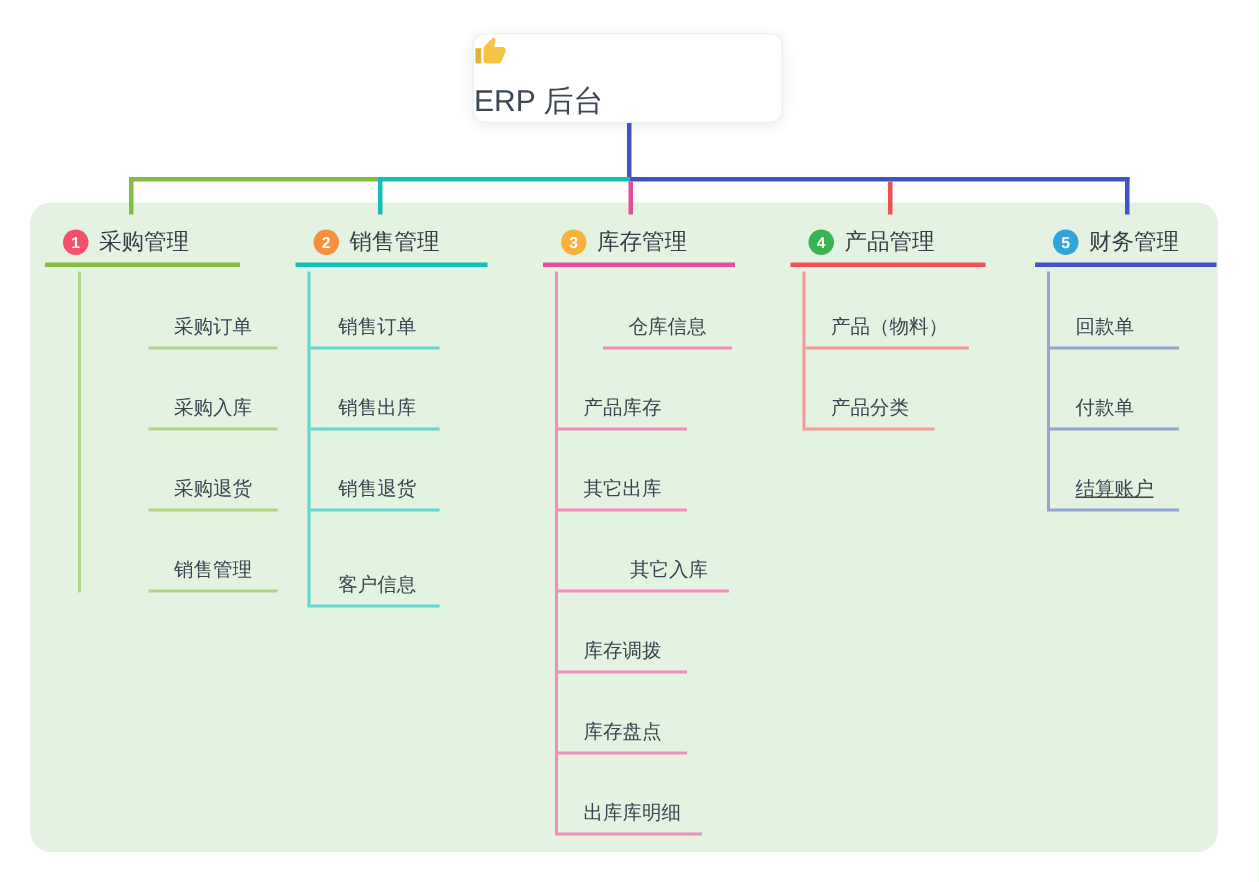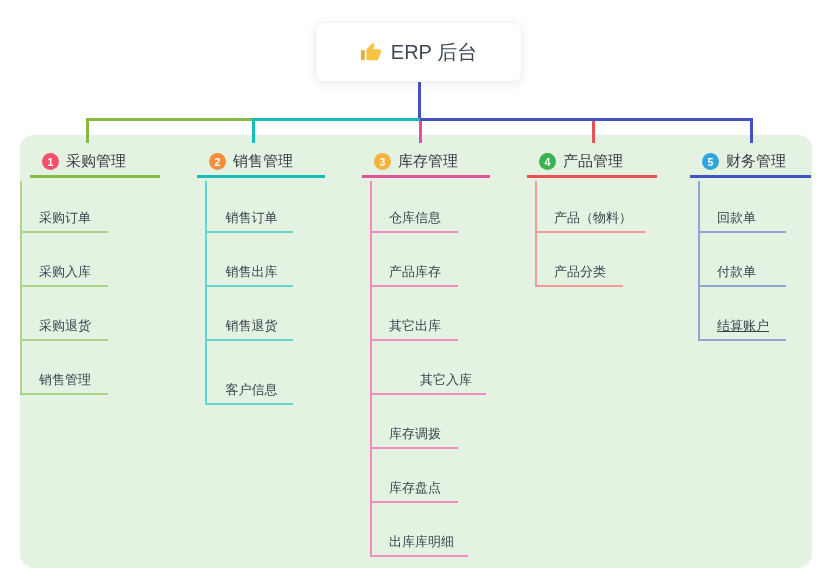--- a/index.html
+++ b/index.html
@@ -14,24 +14,25 @@
 
   
   .root-node {
     position: absolute;
     left: 315px; top: 22px;
     width: 207px; height: 60px;
     background: #ffffff;
     border: 1px solid #f1f1f3;
     border-radius: 8px;
     box-shadow: 0 2px 10px rgba(60,70,90,.10);
-    display: flex; align-items: center; justify-content: center;
+    display: flex; justify-content: center;
     gap: 9px;
     font-size: 20px; font-weight: 500; color: #3d4754;
     z-index: 3;
+    flex-direction: column;
   }
   .root-node .thumb { width: 22px; height: 22px; display: inline-flex; }
   .root-node .thumb svg { width: 100%; height: 100%; }
 
   
   .panel {
     position: absolute;
     left: 20px; top: 135px;
     width: 792px; height: 433px;
     background: #e4f3e1;
@@ -105,42 +106,42 @@
       <div class="line" style="left: 252px; top: 118px; width: 3px; height: 25px; background: rgb(20, 190, 182);"></div>
       <div class="line" style="left: 419px; top: 121px; width: 3px; height: 22px; background: rgb(226, 80, 154);"></div>
       <div class="line" style="left: 592px; top: 121px; width: 3px; height: 22px; background: rgb(239, 80, 82);"></div>
       <div class="line" style="left: 750px; top: 118px; width: 3px; height: 25px; background: rgb(66, 84, 197);"></div>
     </div>
   <div id="branches">
       <div class="branch-header" style="left: 30px; width: 130px; border-bottom-color: rgb(132, 188, 68);">
         <span class="badge" style="background: rgb(244, 80, 107);">1</span>
         <span>采购管理</span>
       </div>
-      <div class="children" style="left: 20px; top: 181px; border-left-color: rgb(173, 212, 136);">
+      <div class="children" style="left: 52px; top: 181px; border-left-color: rgb(173, 212, 136); padding-left: 45px;">
         <div class="child-node" style="border-bottom-color: rgb(173, 212, 136);">采购订单</div>
         <div class="child-node" style="border-bottom-color: rgb(173, 212, 136);">采购入库</div>
         <div class="child-node" style="border-bottom-color: rgb(173, 212, 136);">采购退货</div>
         <div class="child-node" style="border-bottom-color: rgb(173, 212, 136);">销售管理</div>
       </div>
       <div class="branch-header" style="left: 197px; width: 128px; border-bottom-color: rgb(20, 190, 182);">
         <span class="badge" style="background: rgb(247, 143, 63);">2</span>
         <span>销售管理</span>
       </div>
       <div class="children" style="left: 205px; top: 181px; border-left-color: rgb(99, 213, 204); text-align: center;">
         <div class="child-node" style="border-bottom-color: rgb(99, 213, 204);">销售订单</div>
         <div class="child-node" style="border-bottom-color: rgb(99, 213, 204);">销售出库</div>
         <div class="child-node" style="border-bottom-color: rgb(99, 213, 204);">销售退货</div>
         <div class="child-node" style="border-bottom-color: rgb(99, 213, 204); margin-top: 40px;">客户信息</div>
       </div>
       <div class="branch-header" style="left: 362px; width: 128px; border-bottom-color: rgb(226, 80, 154);">
         <span class="badge" style="background: rgb(248, 177, 60);">3</span>
         <span>库存管理</span>
       </div>
       <div class="children" style="left: 370px; top: 181px; border-left-color: rgb(240, 140, 190);">
-        <div class="child-node" style="border-bottom-color: rgb(240, 140, 190);">仓库信息</div>
+        <div class="child-node" style="border-bottom-color: rgb(240, 140, 190); margin-left: 30px;">仓库信息</div>
         <div class="child-node" style="border-bottom-color: rgb(240, 140, 190);">产品库存</div>
         <div class="child-node" style="border-bottom-color: rgb(240, 140, 190);">其它出库</div>
         <div class="child-node" style="border-bottom-color: rgb(240, 140, 190); padding-left: 48px;">其它入库</div>
         <div class="child-node" style="border-bottom-color: rgb(240, 140, 190);">库存调拨</div>
         <div class="child-node" style="border-bottom-color: rgb(240, 140, 190);">库存盘点</div>
         <div class="child-node" style="border-bottom-color: rgb(240, 140, 190);">出库库明细</div>
       </div>
       <div class="branch-header" style="left: 527px; width: 130px; border-bottom-color: rgb(239, 80, 82);">
         <span class="badge" style="background: rgb(59, 179, 84);">4</span>
         <span>产品管理</span>

